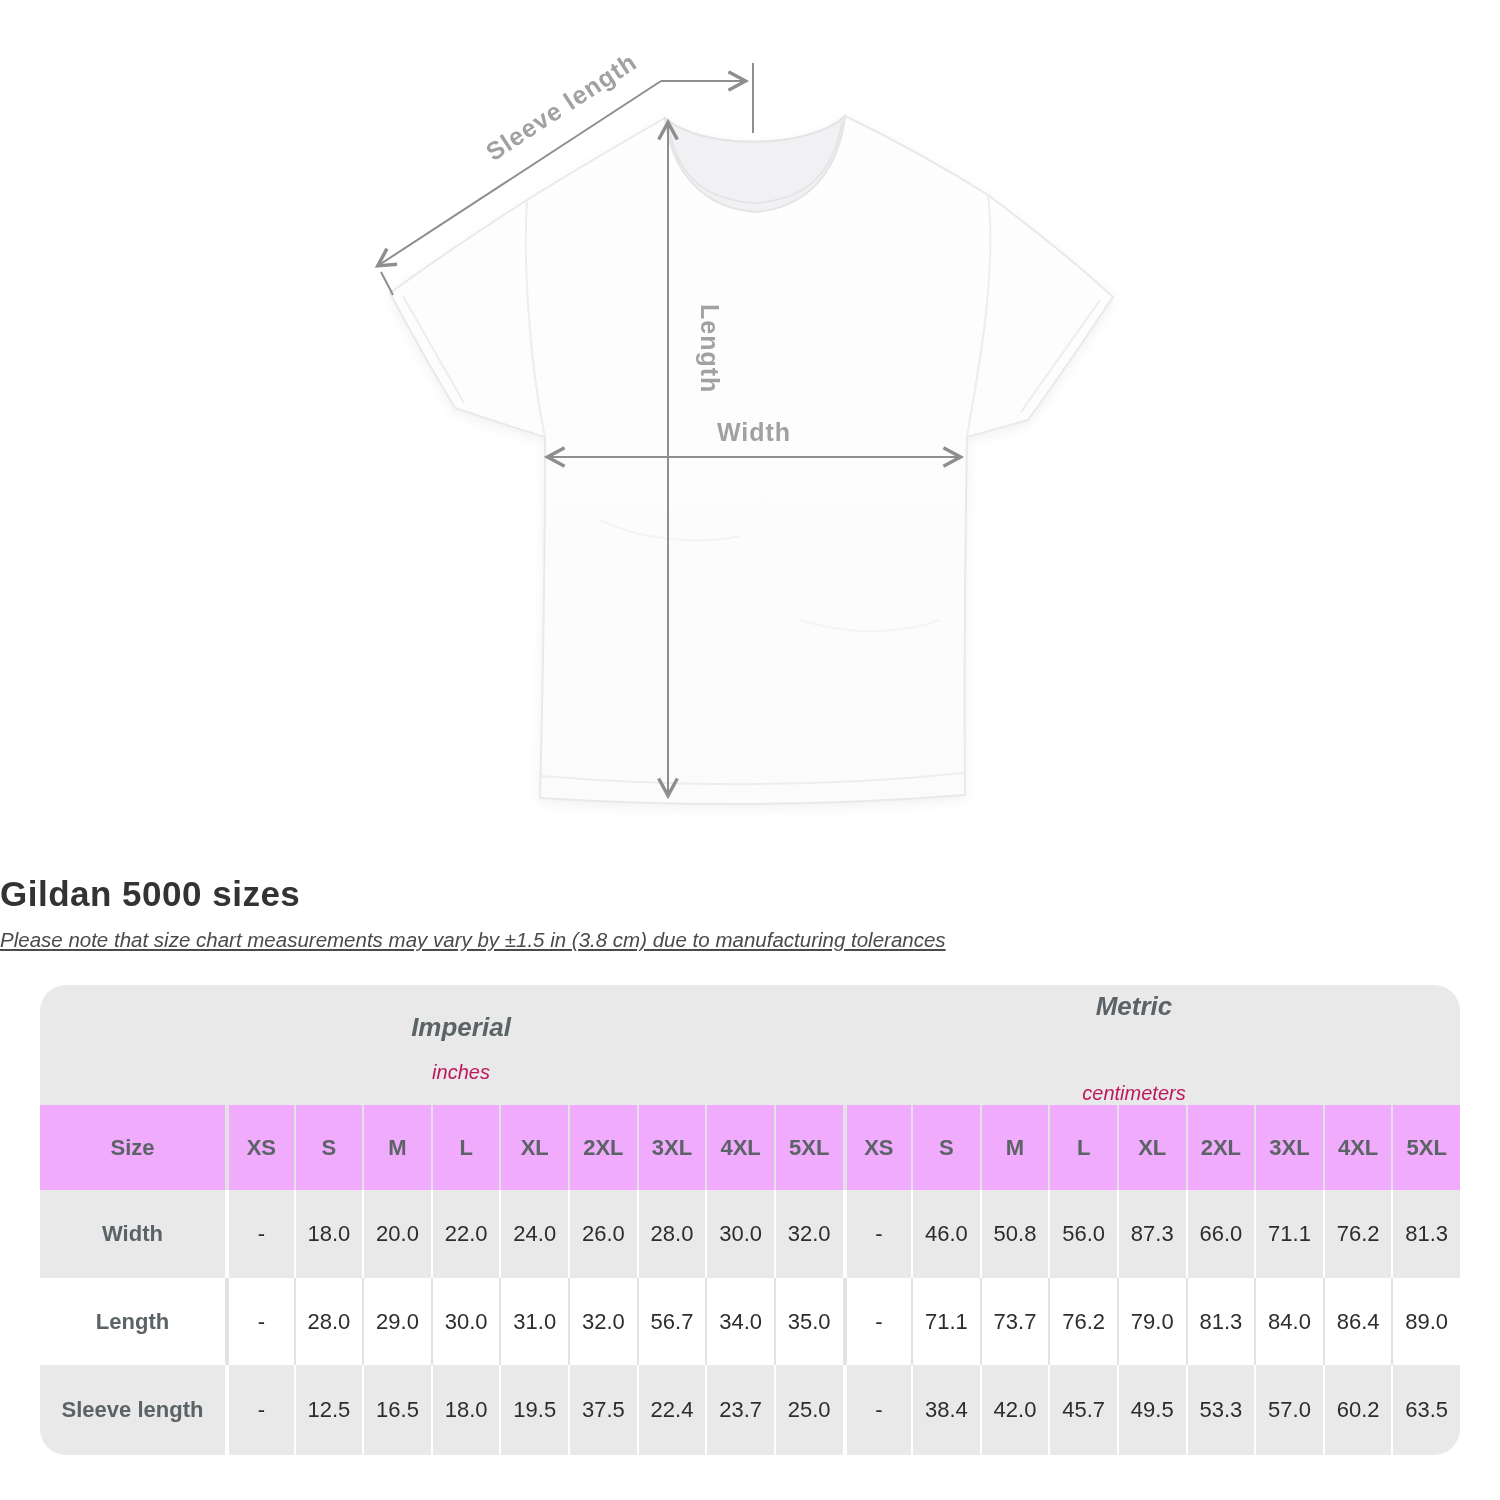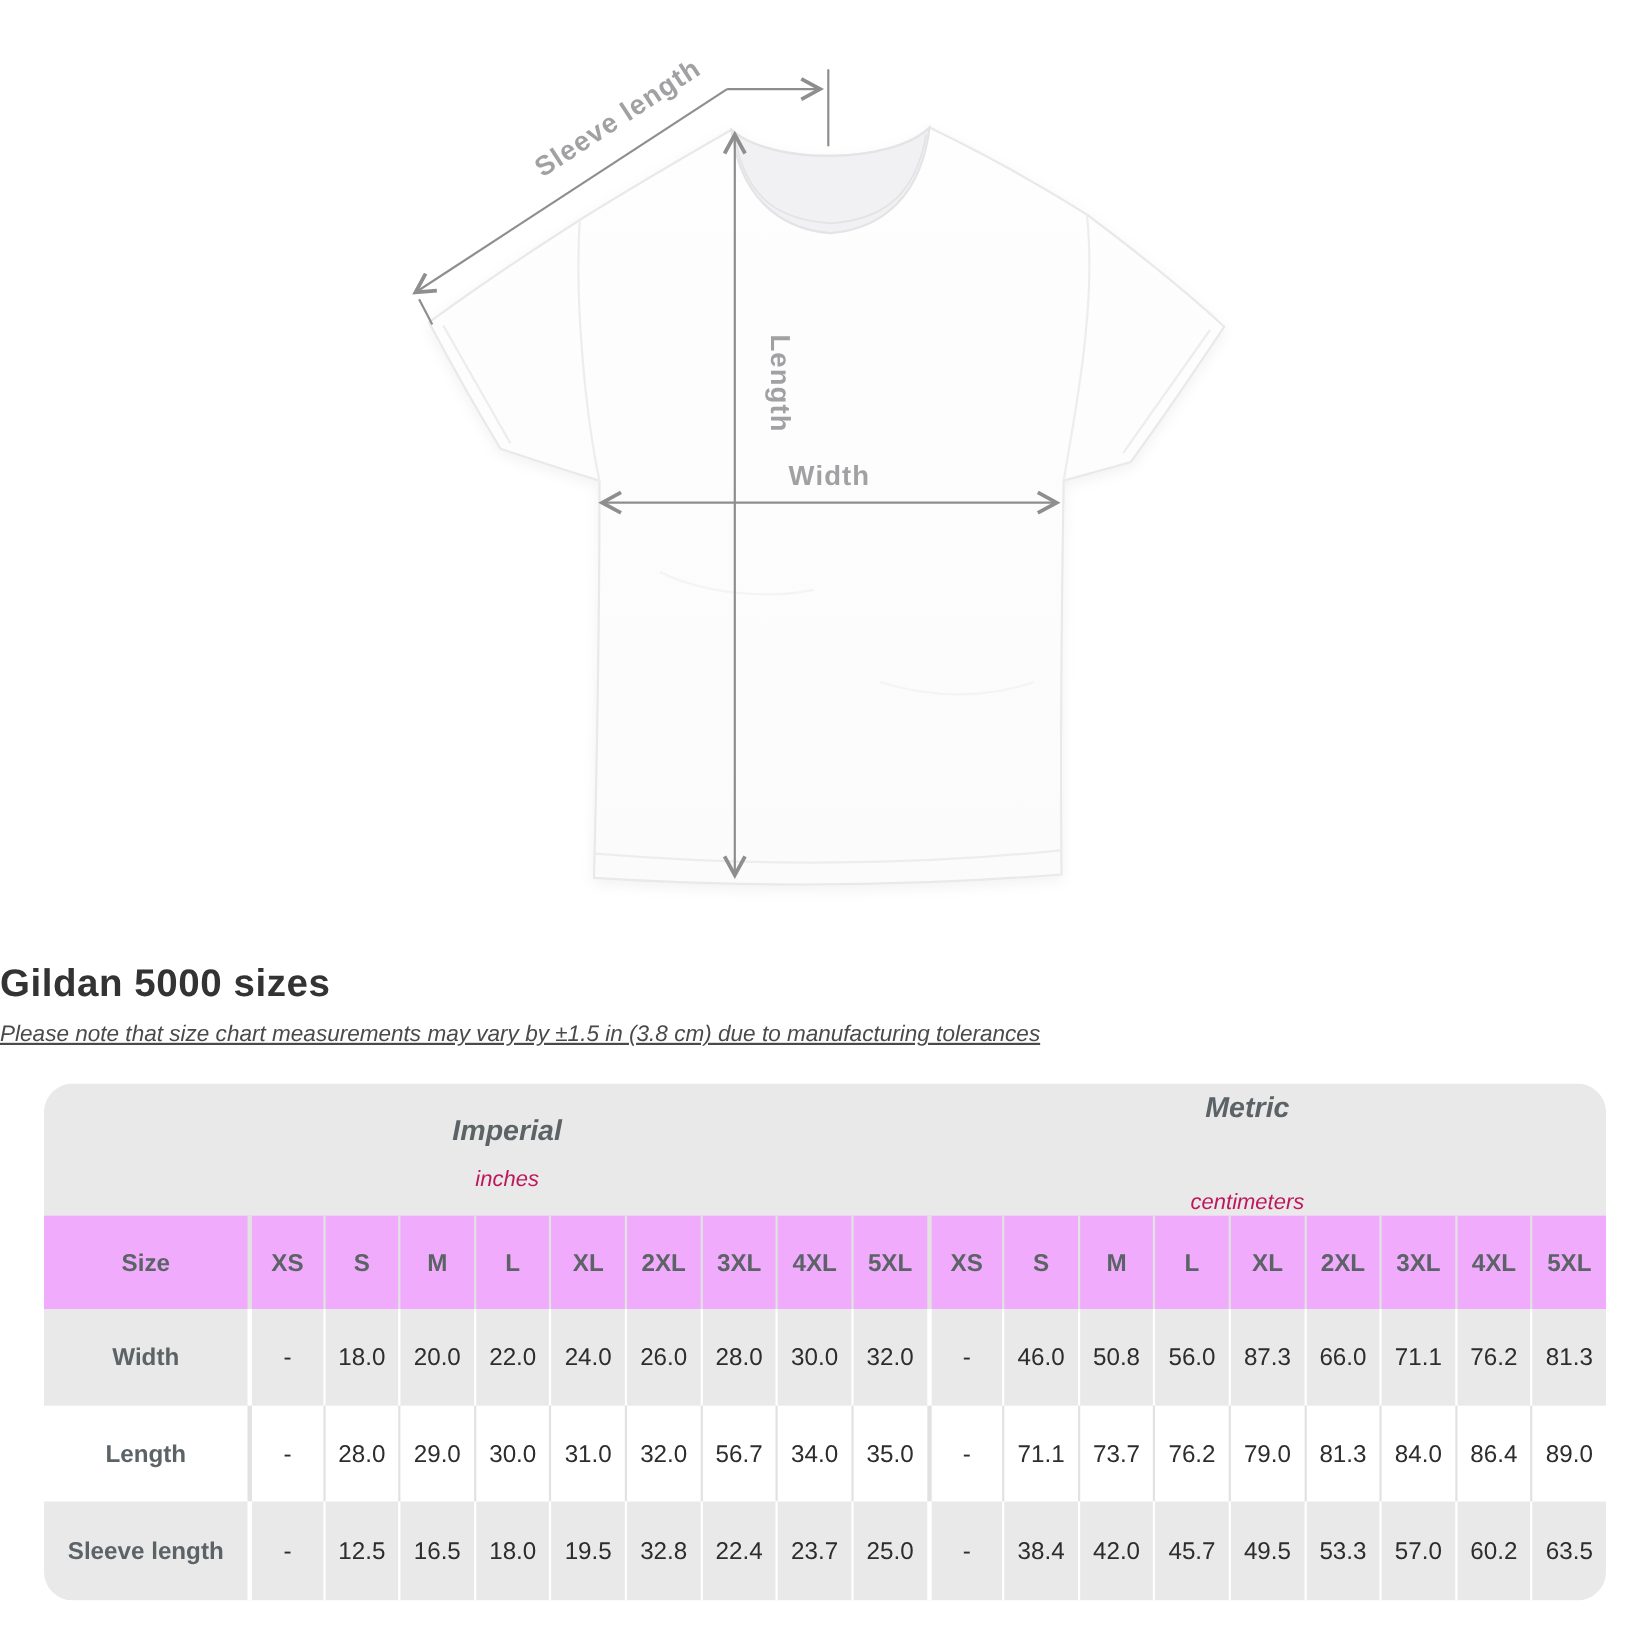--- a/index.html
+++ b/index.html
@@ -207,21 +207,21 @@
     <div class="cell val">89.0</div>
   </div>
 
   <div class="row r-sleeve">
     <div class="cell label">Sleeve length</div>
     <div class="cell val after-label">-</div>
     <div class="cell val">12.5</div>
     <div class="cell val">16.5</div>
     <div class="cell val">18.0</div>
     <div class="cell val">19.5</div>
-    <div class="cell val">32.8</div>
+    <div class="cell val">37.5</div>
     <div class="cell val">22.4</div>
     <div class="cell val">23.7</div>
     <div class="cell val">25.0</div>
     <div class="cell val metric-start">-</div>
     <div class="cell val">38.4</div>
     <div class="cell val">42.0</div>
     <div class="cell val">45.7</div>
     <div class="cell val">49.5</div>
     <div class="cell val">53.3</div>
     <div class="cell val">57.0</div>

